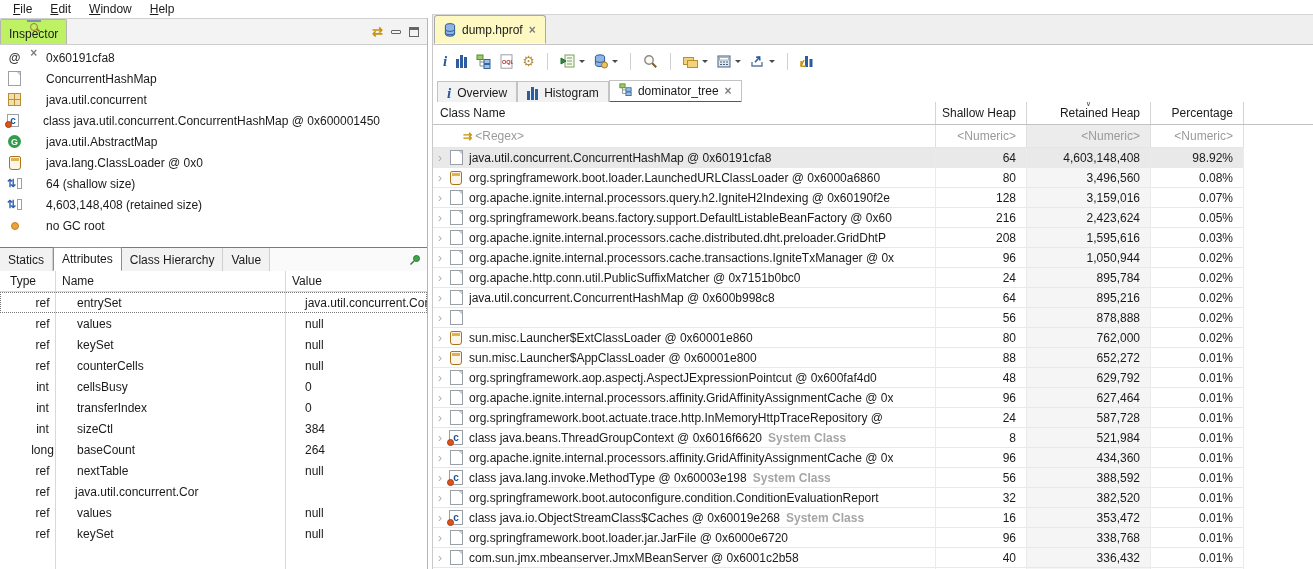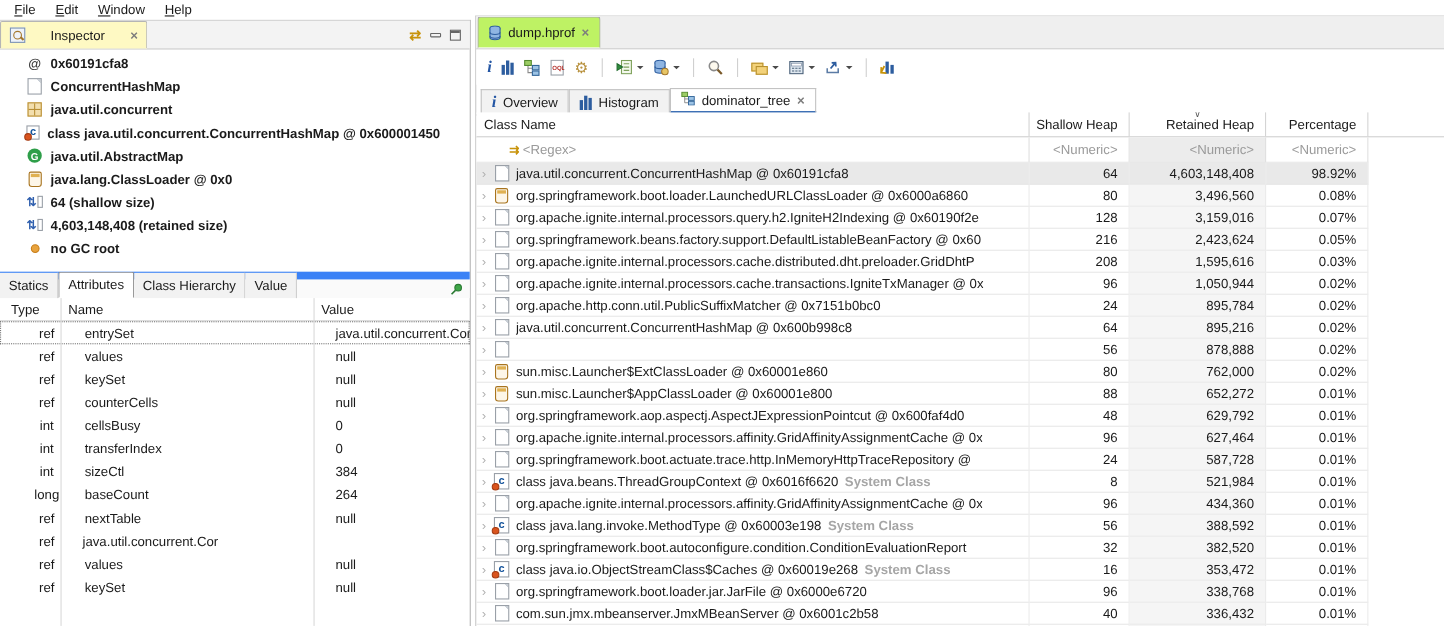--- a/index.html
+++ b/index.html
@@ -9,37 +9,37 @@
   
   #menubar { position:absolute; left:0; top:0; width:100%; height:18px; background:#fff;
     display:flex; align-items:center; padding-left:4px; }
   .mitem { padding:0 9px; cursor:default; }
 
   
   #left { position:absolute; left:0; top:18px; width:428px; height:551px; background:#fff;
     border-top:1px solid #cfcfcf; border-right:1px solid #b5b5b5; }
   .vtabbar { height:26px; background:#f3f3f3; border-bottom:1px solid #cdcdcd;
     display:flex; align-items:stretch; }
-  .vtab { background:#fef9c3; border:1px solid #b5b5b5; border-bottom:none;
-    border-radius:2px 2px 0 0; padding:0 8px; display:flex; align-items:center; gap:23px; }
+  .vtab { background:#bef264; border:1px solid #b5b5b5; border-bottom:none;
+    border-radius:2px 2px 0 0; padding:0 8px; display:flex; align-items:center; gap:5px;flex-direction:column; }
   .vtb { margin-left:auto; display:flex; align-items:center; gap:8px; padding-right:8px; }
 
   .inspect-ic { width:14px; height:14px; position:relative; display:inline-block;
     border:1px solid #7d93b2; background:#eef3fa; }
   .inspect-ic::after { content:''; position:absolute; left:2px; top:2px; width:6px; height:6px;
     border:1.5px solid #a5782c; border-radius:50%; }
   .inspect-ic::before { content:''; position:absolute; left:8px; top:8px; width:4px; height:2px;
     background:#a5782c; transform:rotate(45deg); }
   .xclose { color:#7d7d7d; font-size:12px; font-weight:bold; cursor:pointer; }
   .sync { color:#c8930a; font-weight:bold; font-size:13px; cursor:pointer; }
   .minbtn { width:10px; height:4px; border:1px solid #666; border-radius:1px; cursor:pointer; }
   .maxbtn { width:10px; height:10px; border:1px solid #666; box-shadow:inset 0 2px 0 #666; cursor:pointer; }
 
   #inslist { position:absolute; left:0; top:28px; width:100%; }
-  .insitem { height:21px; display:flex; align-items:center; padding-left:24px; gap:7px;font-weight:bold; }
+  .insitem { height:21px; display:flex; align-items:center; padding-left:7px; gap:24px; }
   .itext { white-space:nowrap; overflow:hidden; }
   .iicon { flex:0 0 auto; display:inline-flex; align-items:center; justify-content:center;
     width:15px; height:15px; position:relative; }
 
   
   .at-icon::before { content:'@'; font-weight:bold; color:#3a3a3a; font-size:12px; }
   .pgshape, .instance-icon::before { content:''; }
   .instance-icon::before { content:''; width:11px; height:13px; border:1px solid #9aa0a8;
     background:linear-gradient(225deg,#c9cfd6 2.5px,#fff 0); display:block; }
   .package-icon::before { content:''; width:11px; height:11px; display:block;
@@ -56,21 +56,21 @@
   .classloader-icon::before { content:''; width:10px; height:12px; display:block;
     border:1px solid #a8741f; border-radius:2px 2px 3px 3px; background:
       linear-gradient(#e0b152,#e0b152) 50% 1px/8px 3px no-repeat,#fdf6e8; }
   .size-icon::before { content:'⇅'; color:#2f5fae; font-size:11px; font-weight:bold; margin-right:1px; }
   .size-icon::after { content:''; width:7px; height:9px; border:1px solid #9aa0a8; background:#fff; display:block; }
   .gcroot-icon::before { content:''; width:6px; height:6px; border-radius:50%;
     background:#e8a33d; border:1px solid #c87f1b; display:block; }
 
   
   #atabs { position:absolute; left:0; top:228px; width:100%; height:24px; background:#fafafa;
-    border-top:7px solid #3b82f6; display:flex; align-items:flex-end; }
+    border-top:1px solid #3b82f6; display:flex; align-items:flex-end; }
   .atab { height:23px; display:flex; align-items:center; padding:0 8px;
     border-right:1px solid #cfcfcf; background:#f2f2f2; cursor:pointer; }
   .atab.active { background:#fff; border:1px solid #8f8f8f; border-bottom:1px solid #fff;
     border-radius:2px 2px 0 0; height:24px; }
   .pin { margin-left:auto; margin-right:6px; align-self:center; }
 
   
   #ahead { position:absolute; left:0; top:252px; width:100%; height:21px;
     border-bottom:1px solid #d9d9d9; display:flex; align-items:center; }
   .ah0 { width:55px; padding-left:10px; } .ah1 { width:230px; padding-left:7px; } .ah2 { flex:1; padding-left:7px; }
@@ -78,21 +78,21 @@
   .arow { height:21px; display:flex; align-items:center; }
   .arow.sel { outline:1px dotted #777; outline-offset:-1px; }
   .at { width:55px; text-align:center;margin-left:15px; } .an { width:230px; padding-left:7px; }
   .av { flex:1; padding-left:5px; white-space:nowrap; overflow:hidden; }
   .acol-line { position:absolute; top:252px; bottom:0; width:1px; background:#d9d9d9; }
 
   
   #right { position:absolute; left:432px; top:14px; width:881px; height:555px; background:#fff;
     border-left:1px solid #c9c9c9; border-top:1px solid #d5d5d5; }
   .etabbar { height:30px; background:#efefef; border-bottom:1px solid #c6c6c6; display:flex; align-items:flex-end; }
-  .etab { height:29px; background:#bef264; border:1px solid #a9a9a9; border-bottom:1px solid #fff;
+  .etab { height:29px; background:#fef9c3; border:1px solid #a9a9a9; border-bottom:1px solid #fff;
     border-radius:3px 3px 0 0; margin-left:1px; display:flex; align-items:center; gap:6px; padding:0 9px; }
 
   .tbar { height:32px; display:flex; align-items:center; padding-left:10px; gap:9px; background:#fff; }
   .ti { display:inline-flex; align-items:center; cursor:pointer; }
   .tsep { width:1px; height:17px; background:#d0d0d0; margin:0 3px; }
   .dd { width:0; height:0; border:3px solid transparent; border-top-color:#4a4a4a; margin-left:4px; margin-top:3px; }
   .ico-info { color:#2456a4; font:italic bold 15px "Liberation Serif", serif; }
   .bars { display:inline-flex; align-items:flex-end; gap:1px; height:13px; }
   .bars i { width:3px; background:#2d5d9f; display:block; }
   .bars i:nth-child(1){height:9px;} .bars i:nth-child(2){height:13px;} .bars i:nth-child(3){height:11px;}

